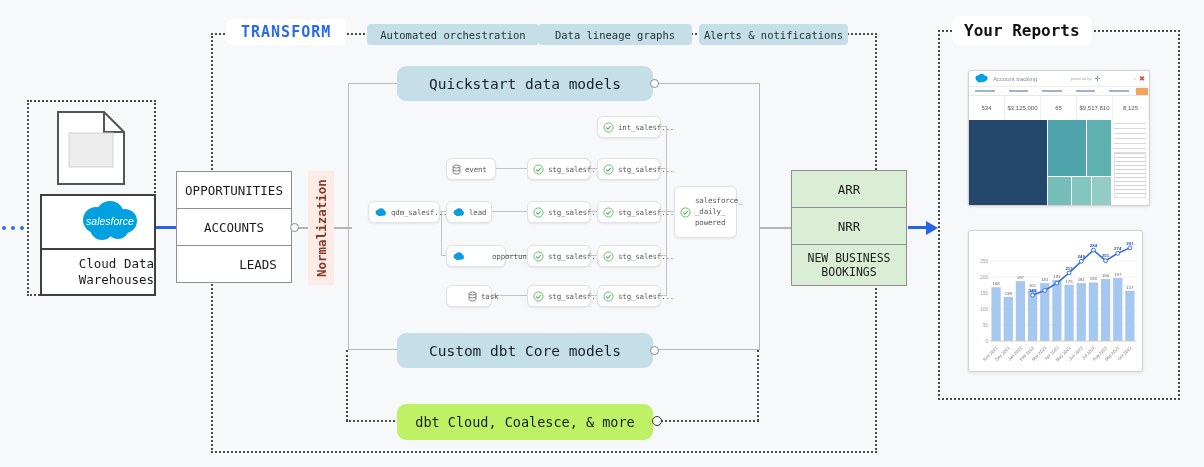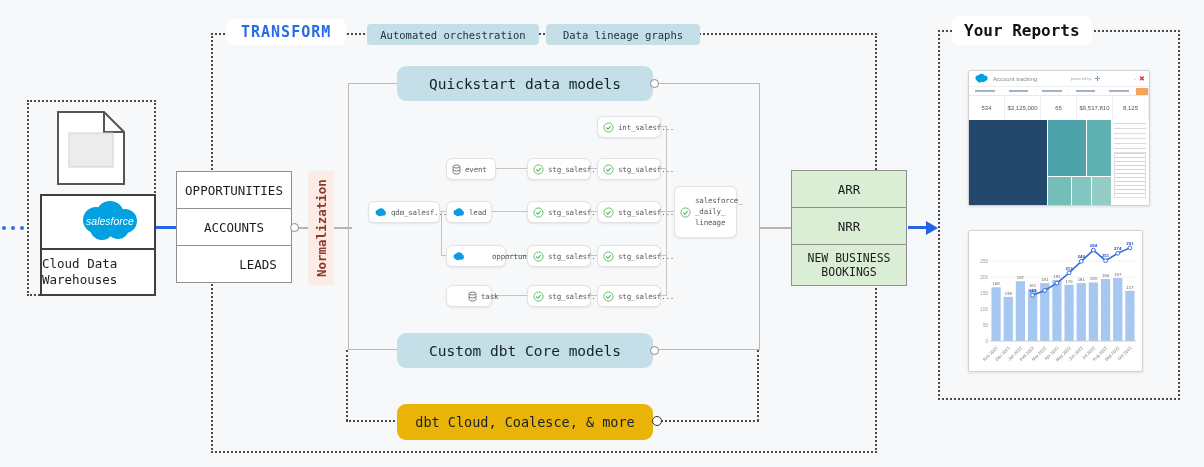--- a/index.html
+++ b/index.html
@@ -18,37 +18,37 @@
   .blue-dot { position:absolute; width:4px; height:4px; border-radius:50%; background:#2f6fe4; }
   .conn-circle { position:absolute; width:9px; height:9px; border-radius:50%;
     background:#fff; border:1.5px solid #8b8b8b; z-index:6; }
   .conn-circle.dark { border-color:#2f2f2f; width:10px; height:10px; }
 
   
   .wh-box { position:absolute; left:40px; top:194px; width:116px; height:102px;
     background:#fff; border:2px solid #3f3f3f; z-index:3; }
   .wh-logo { height:52px; display:flex; align-items:center; justify-content:center;padding-left:23px; }
   .wh-label { border-top:2px solid #3f3f3f; height:46px; display:flex; align-items:center;
-    justify-content:center; text-align:left; font-size:12.5px; line-height:1.25; }
+    justify-content:center; text-align:right; font-size:12.5px; line-height:1.25; }
 
   .src-cell, .out-cell { position:absolute; width:116px; height:38px; background:#fff;
     border:1px solid #8f8f8f; display:flex; align-items:center; justify-content:center;
     font-size:12.5px; z-index:4; text-align:center; }
   .out-cell { background:#daeed5; }
   .out-cell.two-line { height:42px; font-size:11.5px; line-height:1.25; }
 
   .transform-tag { position:absolute; left:226px; top:19px; background:#fff; border-radius:6px;
     padding:4px 15px; font-size:15px; font-weight:bold; color:#2b6be8; letter-spacing:1px; z-index:5; }
   .pill { position:absolute; top:24px; height:21px; background:#c4dfe7; border-radius:4px;
     display:flex; align-items:center; justify-content:center; font-size:10.5px; color:#23313a; z-index:5; }
 
   .bigbox { position:absolute; left:397px; width:256px; height:35px; border-radius:9px;
     display:flex; align-items:center; justify-content:center; font-size:14.5px; color:#16212a; z-index:5; }
   .bigbox.blue { background:#c4dfe7; }
-  .bigbox.gray { background:#eab308; font-size:13.5px; }
+  .bigbox.gray { background:#bef264; font-size:13.5px; }
 
   .norm-label { position:absolute; left:308px; top:171px; width:26px; height:114px;
     writing-mode:vertical-rl; transform:rotate(180deg);
     display:flex; align-items:center; justify-content:center;
     font-size:12.5px; font-weight:bold; color:#8a3a28; background:#fdece5; z-index:5; }
 
   
   .node { position:absolute; height:22px; background:#fff; border:1px solid #e2e2e2;
     border-radius:6px; box-shadow:0 1px 2px rgba(0,0,0,.08); display:flex; align-items:center;
     gap:4px; padding:0 5px; font-size:7.5px; letter-spacing:-0.2px; color:#585858; z-index:5; white-space:nowrap; }
@@ -125,21 +125,22 @@
   <div class="src-cell" style="left:176px; top:208px;">ACCOUNTS</div>
   <div class="src-cell" style="left:176px; top:171px;">OPPORTUNITIES</div>
   <div class="src-cell" style="left:176px; top:245px;padding-left:48px;">LEADS</div>
   <div class="conn-circle" style="left:290px; top:223px;"></div>
   <div class="gline" style="left:298px; top:227px; width:54px; height:1.5px;"></div>
 
   <div class="abs dotted" style="left:211px; top:33px; width:666px; height:420px;"></div>
 
   <div class="transform-tag">TRANSFORM</div>
   <div class="pill" style="left:367px; width:172px;">Automated orchestration</div>
-  <div class="pill" style="left:538px; width:154px;margin-left:8px;">Data lineage graphs</div>
+  <div class="pill" style="left:538px; width:154px;">Data lineage graphs</div>
+  <div class="pill" style="left:699px; width:149px;">Alerts &amp; notifications</div>
 
   <div class="abs" style="left:348px; top:83px; width:412px; height:267px; border:1.5px solid #b9b9b9;"></div>
   <div class="gline" style="left:760px; top:227px; width:31px; height:1.5px;"></div>
 
   <div class="abs" style="left:346px; top:350px; height:71px; border-left:2px dotted #4a4a4a;"></div>
   <div class="abs" style="left:757px; top:350px; height:71px; border-left:2px dotted #4a4a4a;"></div>
   <div class="abs" style="left:346px; top:420px; width:413px; border-top:2px dotted #4a4a4a;"></div>
 
   <div class="bigbox blue" style="top:66px;">Quickstart data models</div>
   <div class="conn-circle" style="left:650px; top:79px;"></div>
@@ -288,21 +289,21 @@
   </div>
 
   <div class="node final" style="left:674px; top:186px;">
     <svg width="11" height="11" viewBox="0 0 12 12">
         <circle cx="6" cy="6" r="5" fill="#fff" stroke="#5cb860"></circle>
         <path d="M3.5,6 l1.8,1.8 L8.5,4.4" stroke="#5cb860" fill="none" stroke-width="1.2"></path>
       </svg>
     <div class="final-lines">
       <span>salesforce_</span>
       <span>_daily_</span>
-      <span>lineage</span>
+      <span>powered</span>
     </div>
   </div>
 
   <div class="out-cell" style="left:791px; top:170px;">ARR</div>
   <div class="out-cell" style="left:791px; top:207px;">NRR</div>
   <div class="out-cell two-line" style="left:791px; top:244px; padding:0 8px;">NEW BUSINESS BOOKINGS</div>
 
   <div class="blue-line" style="left:908px; top:226px; width:19px; height:3px;"></div>
   <div class="arrow-head" style="left:926px; top:221px;"></div>
 

